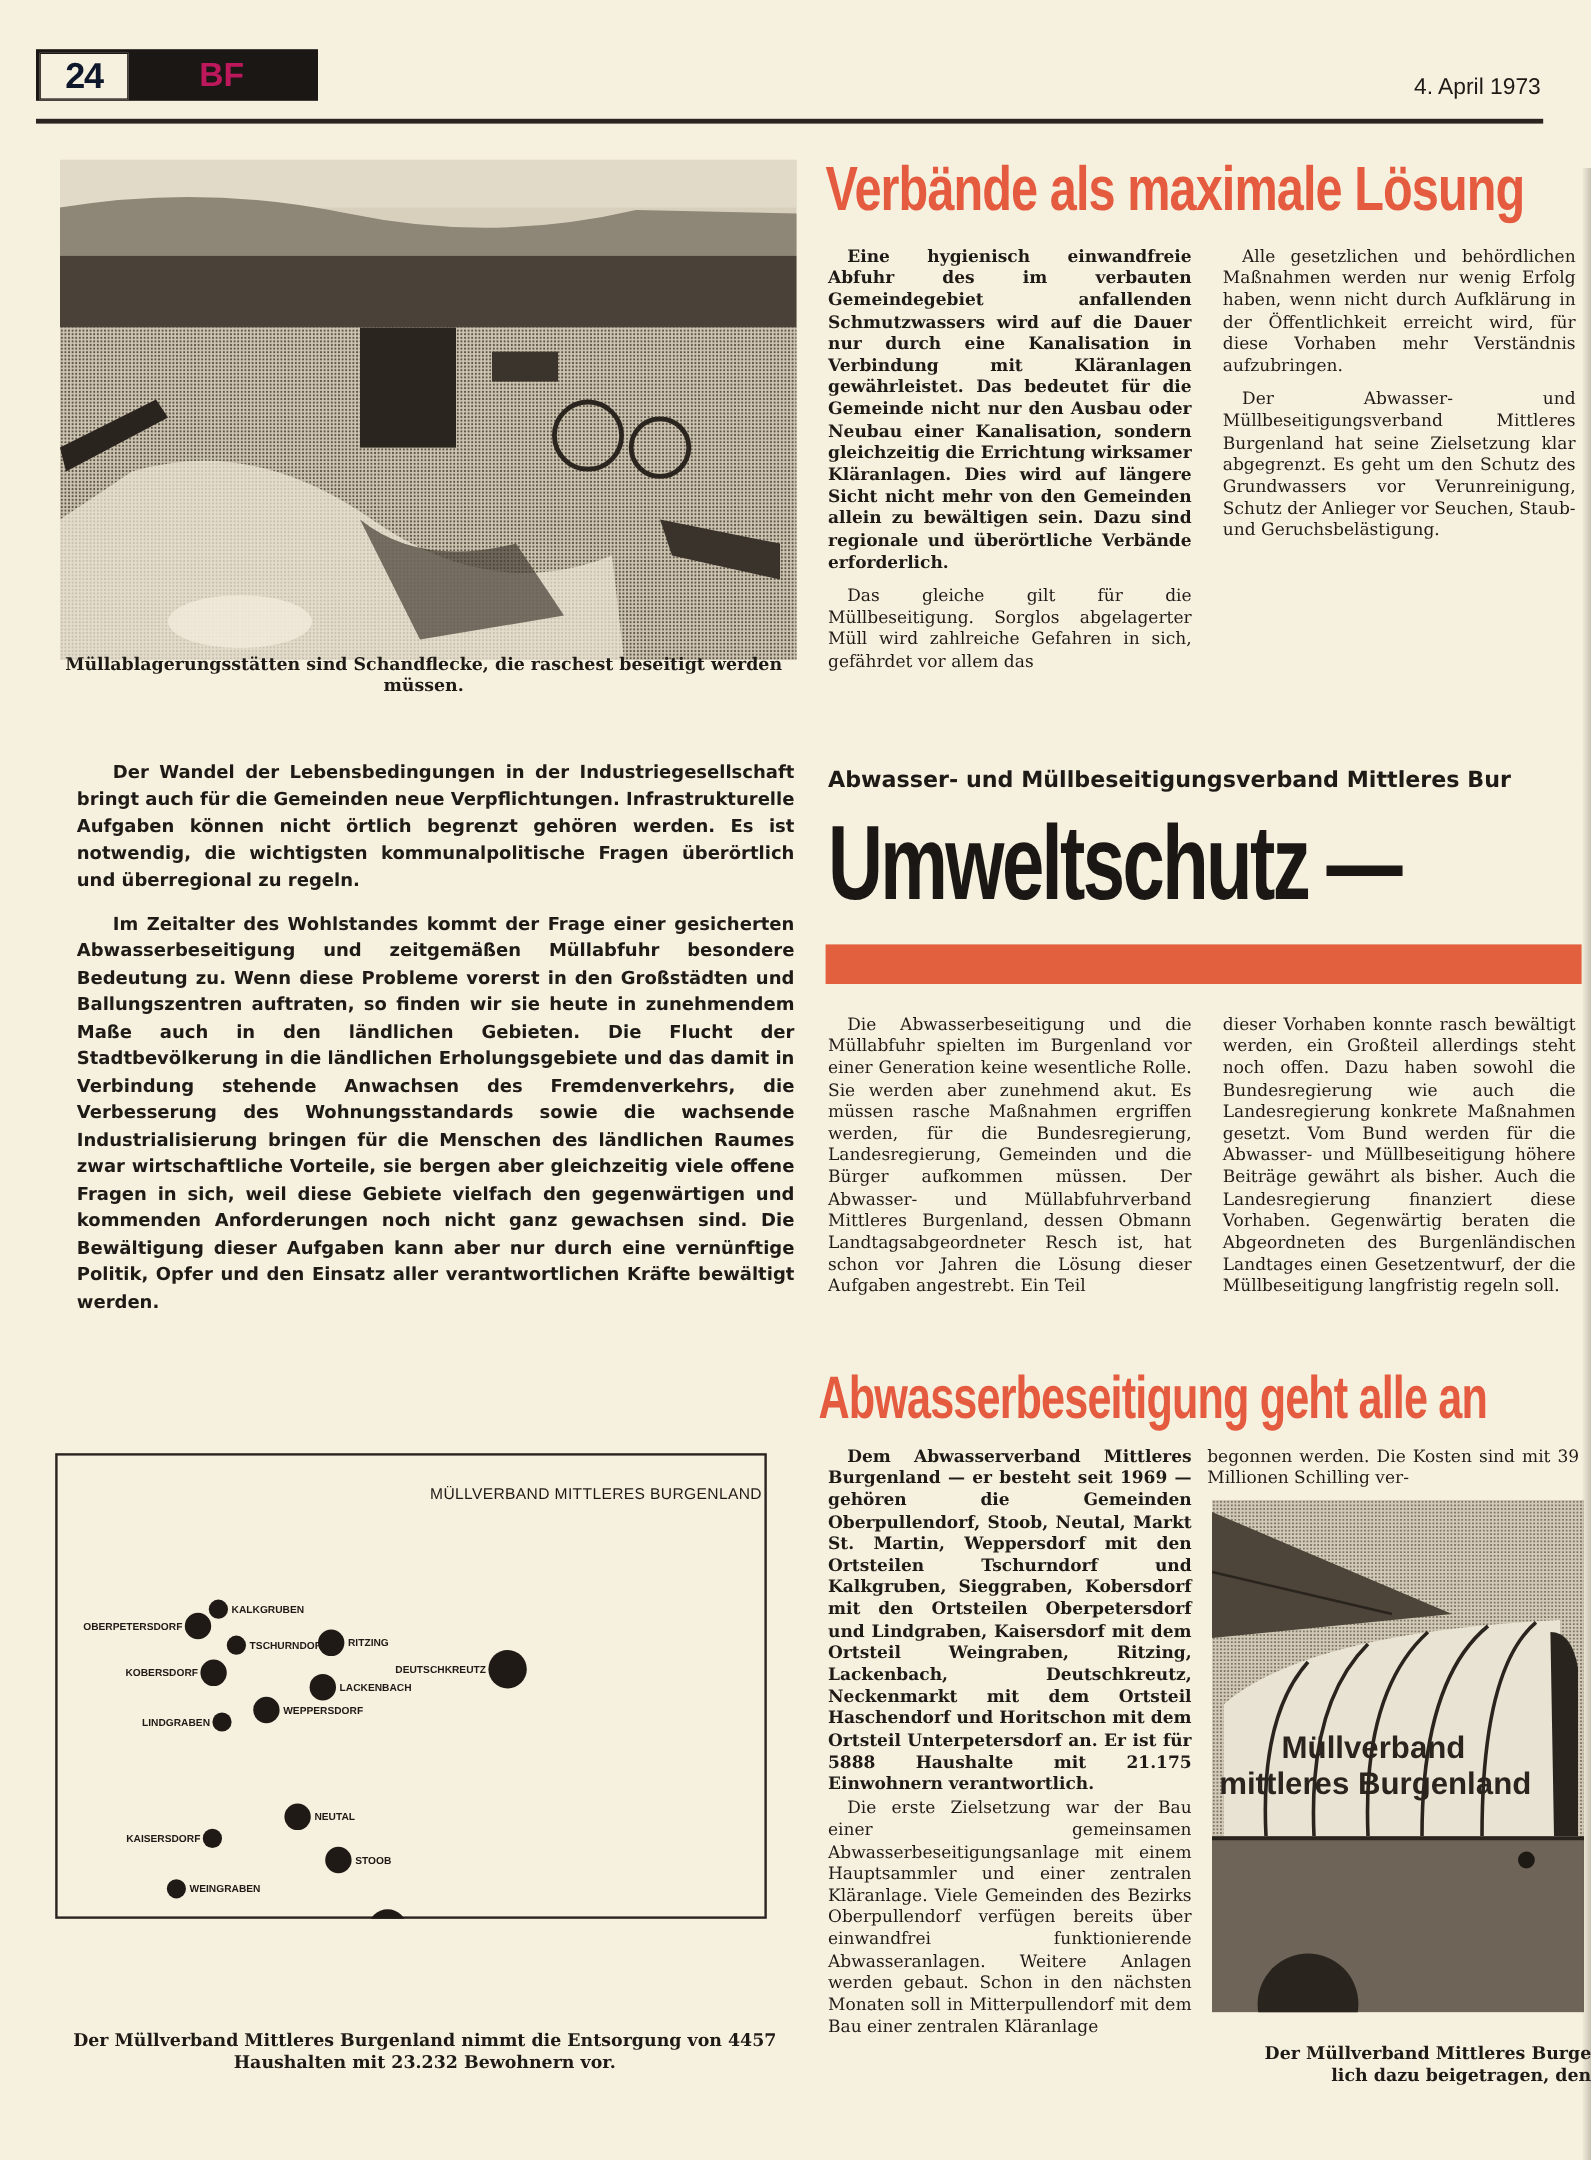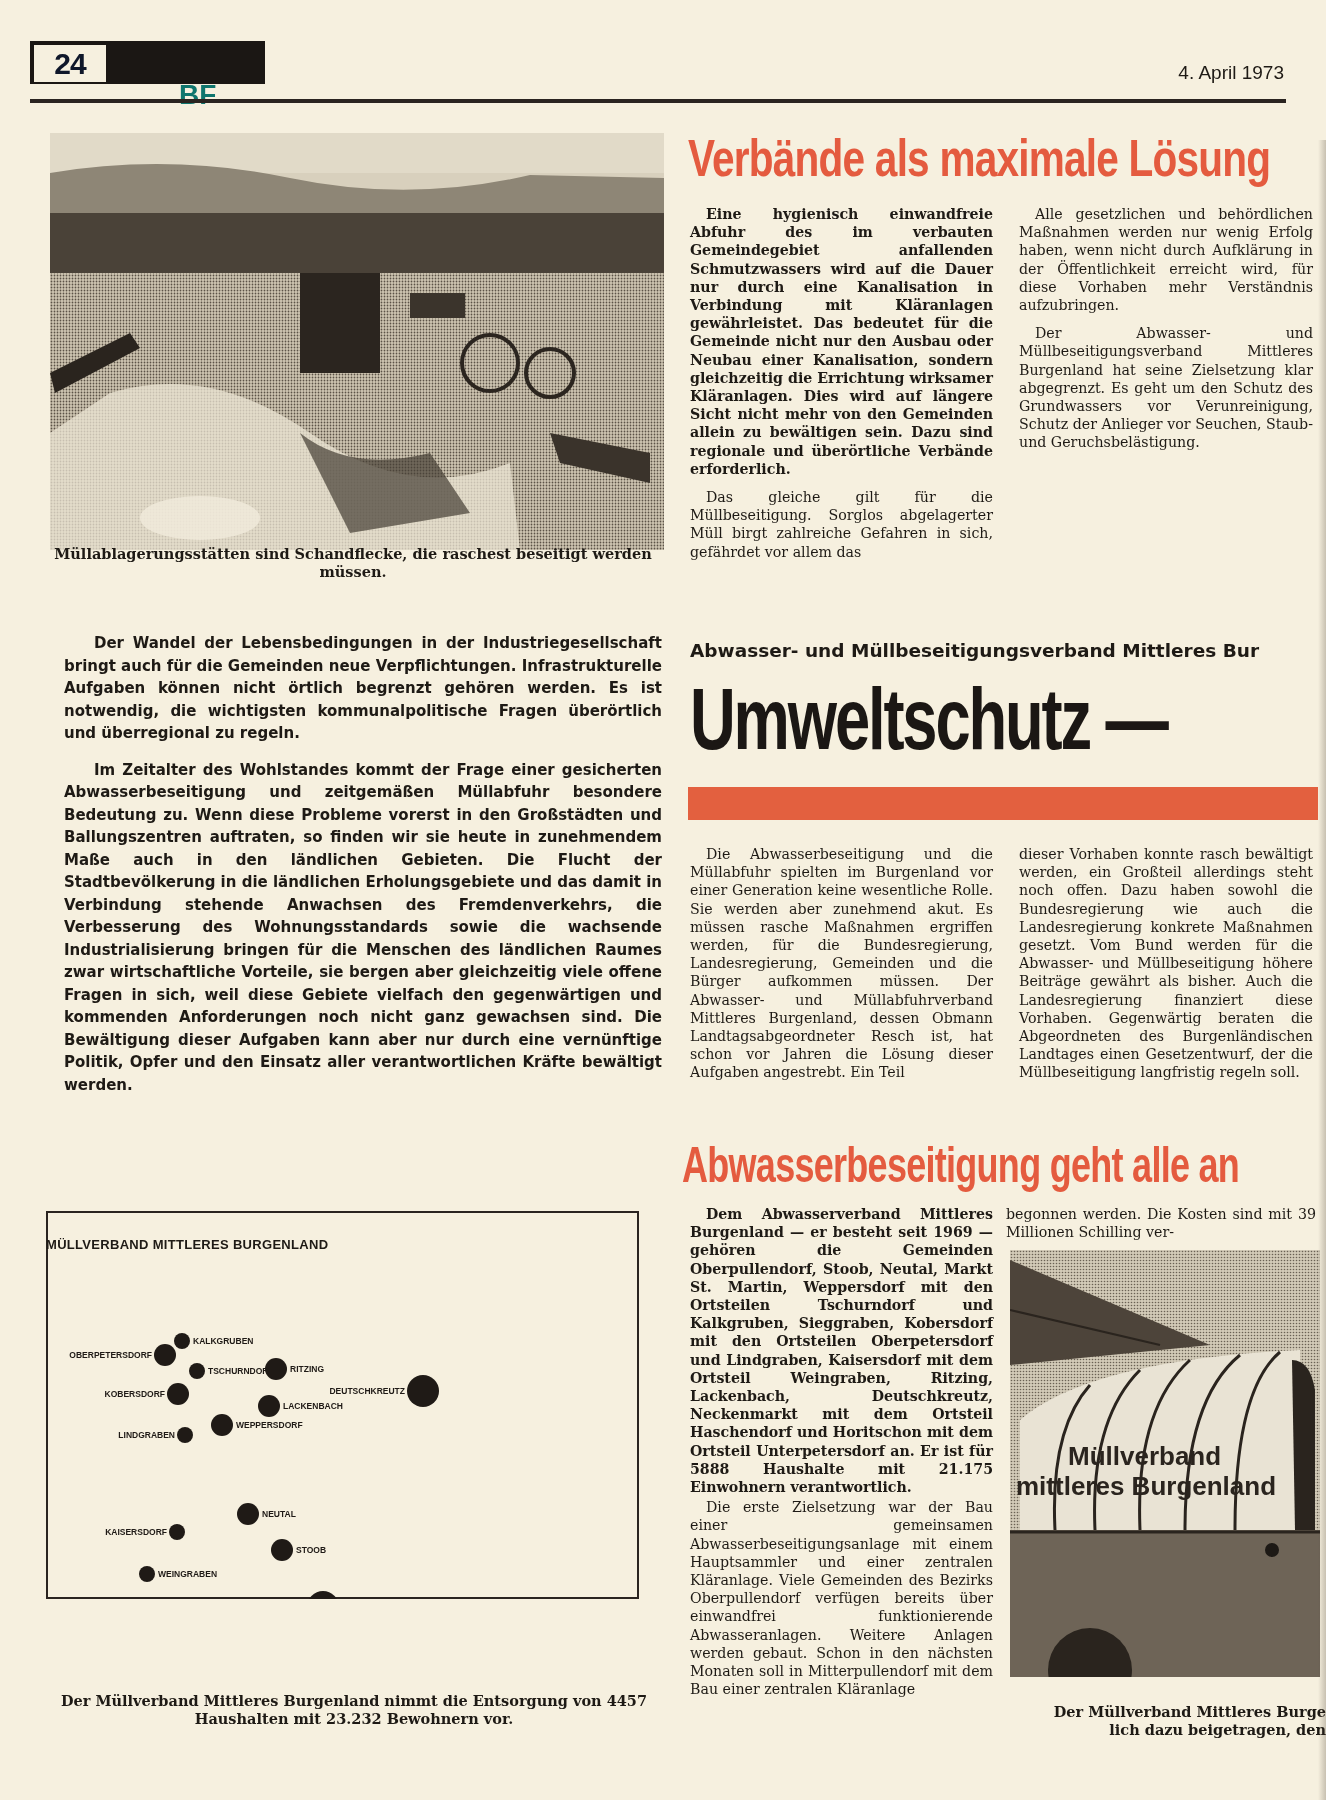--- a/index.html
+++ b/index.html
@@ -6,21 +6,21 @@
   body {
     width:1326px; height:1800px; position:relative; overflow:hidden;
     background:#f6f0df;
     font-family:"DejaVu Serif", serif; color:#1e1a15;
   }
   .abs { position:absolute; }
   
   .page-badge { left:30px; top:41px; height:43px; width:235px; background:#1b1714; }
   .page-num { left:33px; top:44px; width:72px; height:37px; background:#f6f0df; border:1px solid #1b1714;
     font-family:"Liberation Sans", sans-serif; font-weight:bold; font-size:30px; line-height:37px; text-align:center; color:#0f172a; letter-spacing:-1px; }
-  .section-code { left:179px; top:44px; font-family:"Liberation Sans", sans-serif; font-weight:bold; font-size:28px; color:#0f766e; line-height:37px;margin-top:32px; }
+  .section-code { left:166px; top:44px; font-family:"Liberation Sans", sans-serif; font-weight:bold; font-size:28px; color:#be185d; line-height:37px; }
   .date { right:42px; top:62px; font-family:"Liberation Sans", sans-serif; font-weight:normal; font-size:19px; }
   .rule { left:30px; top:99px; width:1256px; height:4px; background:#2a2420; }
 
   
   .photo1 { left:50px; top:133px; width:614px; height:417px; overflow:hidden; }
   .cap1 { left:40px; top:545px; width:626px; text-align:center; font-weight:bold; font-size:14.5px; line-height:18px; }
 
   
   .lead { left:64px; top:632px; width:598px; font-family:"DejaVu Sans", sans-serif; font-weight:bold; font-size:15px; line-height:22.5px; text-align:justify; }
   .lead p { margin:0 0 14px 0; text-indent:30px; }
@@ -45,21 +45,21 @@
   .c2b { left:1019px; top:845px; width:294px; }
 
   .c3a { left:690px; top:1205px; width:303px; }
   .c3b { left:1006px; top:1205px; width:310px; }
 
   .photo2 { left:1010px; top:1250px; width:310px; height:427px; overflow:hidden; }
   .cap2 { left:1010px; top:1703px; width:316px; font-weight:bold; font-size:14.5px; line-height:18px; text-align:right; white-space:nowrap; overflow:hidden; }
 
   
   .mapbox { left:46px; top:1211px; width:589px; height:384px; border:2px solid #2a2420; }
-  .map-title { left:46px; top:1237px; width:589px; text-align:left; font-family:"Liberation Sans", sans-serif; font-weight:bold; font-size:13px; letter-spacing:0.3px; }
+  .map-title { left:46px; top:1237px; width:589px; text-align:right; font-family:"Liberation Sans", sans-serif; font-weight:normal; font-size:13px; letter-spacing:0.3px; }
   .map-svg { left:46px; top:1211px; }
   .cap3 { left:40px; top:1692px; width:628px; text-align:center; font-weight:bold; font-size:14.5px; line-height:18px; }
 
   .edge-shadow { left:1318px; top:140px; width:8px; height:1660px; background:linear-gradient(90deg, rgba(0,0,0,0), rgba(60,50,40,0.25)); }
 </style>
 </head>
 <body>
 
 <div class="abs page-badge"></div>
 <div class="abs page-num">24</div>
@@ -94,21 +94,21 @@
 <div class="abs cap1">Müllablagerungsstätten sind Schandflecke, die raschest beseitigt werden müssen.</div>
 
 <div class="abs lead">
   <p>Der Wandel der Lebensbedingungen in der Industriegesellschaft bringt auch für die Gemeinden neue Verpflichtungen. Infrastrukturelle Aufgaben können nicht örtlich begrenzt gehören werden. Es ist notwendig, die wichtigsten kommunalpolitische Fragen überörtlich und überregional zu regeln.</p>
   <p>Im Zeitalter des Wohlstandes kommt der Frage einer gesicherten Abwasserbeseitigung und zeitgemäßen Müllabfuhr besondere Bedeutung zu. Wenn diese Probleme vorerst in den Großstädten und Ballungszentren auftraten, so finden wir sie heute in zunehmendem Maße auch in den ländlichen Gebieten. Die Flucht der Stadtbevölkerung in die ländlichen Erholungsgebiete und das damit in Verbindung stehende Anwachsen des Fremdenverkehrs, die Verbesserung des Wohnungsstandards sowie die wachsende Industrialisierung bringen für die Menschen des ländlichen Raumes zwar wirtschaftliche Vorteile, sie bergen aber gleichzeitig viele offene Fragen in sich, weil diese Gebiete vielfach den gegenwärtigen und kommenden Anforderungen noch nicht ganz gewachsen sind. Die Bewältigung dieser Aufgaben kann aber nur durch eine vernünftige Politik, Opfer und den Einsatz aller verantwortlichen Kräfte bewältigt werden.</p>
 </div>
 
 <div class="abs hl-red hl1">Verbände als maximale Lösung</div>
 <div class="abs col c1a">
   <p class="bold">Eine hygienisch einwandfreie Abfuhr des im verbauten Gemeindegebiet anfallenden Schmutzwassers wird auf die Dauer nur durch eine Kanalisation in Verbindung mit Kläranlagen gewährleistet. Das bedeutet für die Gemeinde nicht nur den Ausbau oder Neubau einer Kanalisation, sondern gleichzeitig die Errichtung wirksamer Kläranlagen. Dies wird auf längere Sicht nicht mehr von den Gemeinden allein zu bewältigen sein. Dazu sind regionale und überörtliche Verbände erforderlich.</p>
-  <p>Das gleiche gilt für die Müllbeseitigung. Sorglos abgelagerter Müll birgt zahlreiche Gefahren in sich, gefährdet vor allem das</p>
+  <p>Das gleiche gilt für die Müllbeseitigung. Sorglos abgelagerter Müll wird zahlreiche Gefahren in sich, gefährdet vor allem das</p>
 </div>
 <div class="abs col c1b">
   <p>Alle gesetzlichen und behördlichen Maßnahmen werden nur wenig Erfolg haben, wenn nicht durch Aufklärung in der Öffentlichkeit erreicht wird, für diese Vorhaben mehr Verständnis aufzubringen.</p>
   <p>Der Abwasser- und Müllbeseitigungsverband Mittleres Burgenland hat seine Zielsetzung klar abgegrenzt. Es geht um den Schutz des Grundwassers vor Verunreinigung, Schutz der Anlieger vor Seuchen, Staub- und Geruchsbelästigung.</p>
 </div>
 
 <div class="abs kicker">Abwasser- und Müllbeseitigungsverband Mittleres Bur</div>
 <div class="abs umwelt">Umweltschutz —</div>
 <div class="abs redbar"></div>
 <div class="abs col c2a">

